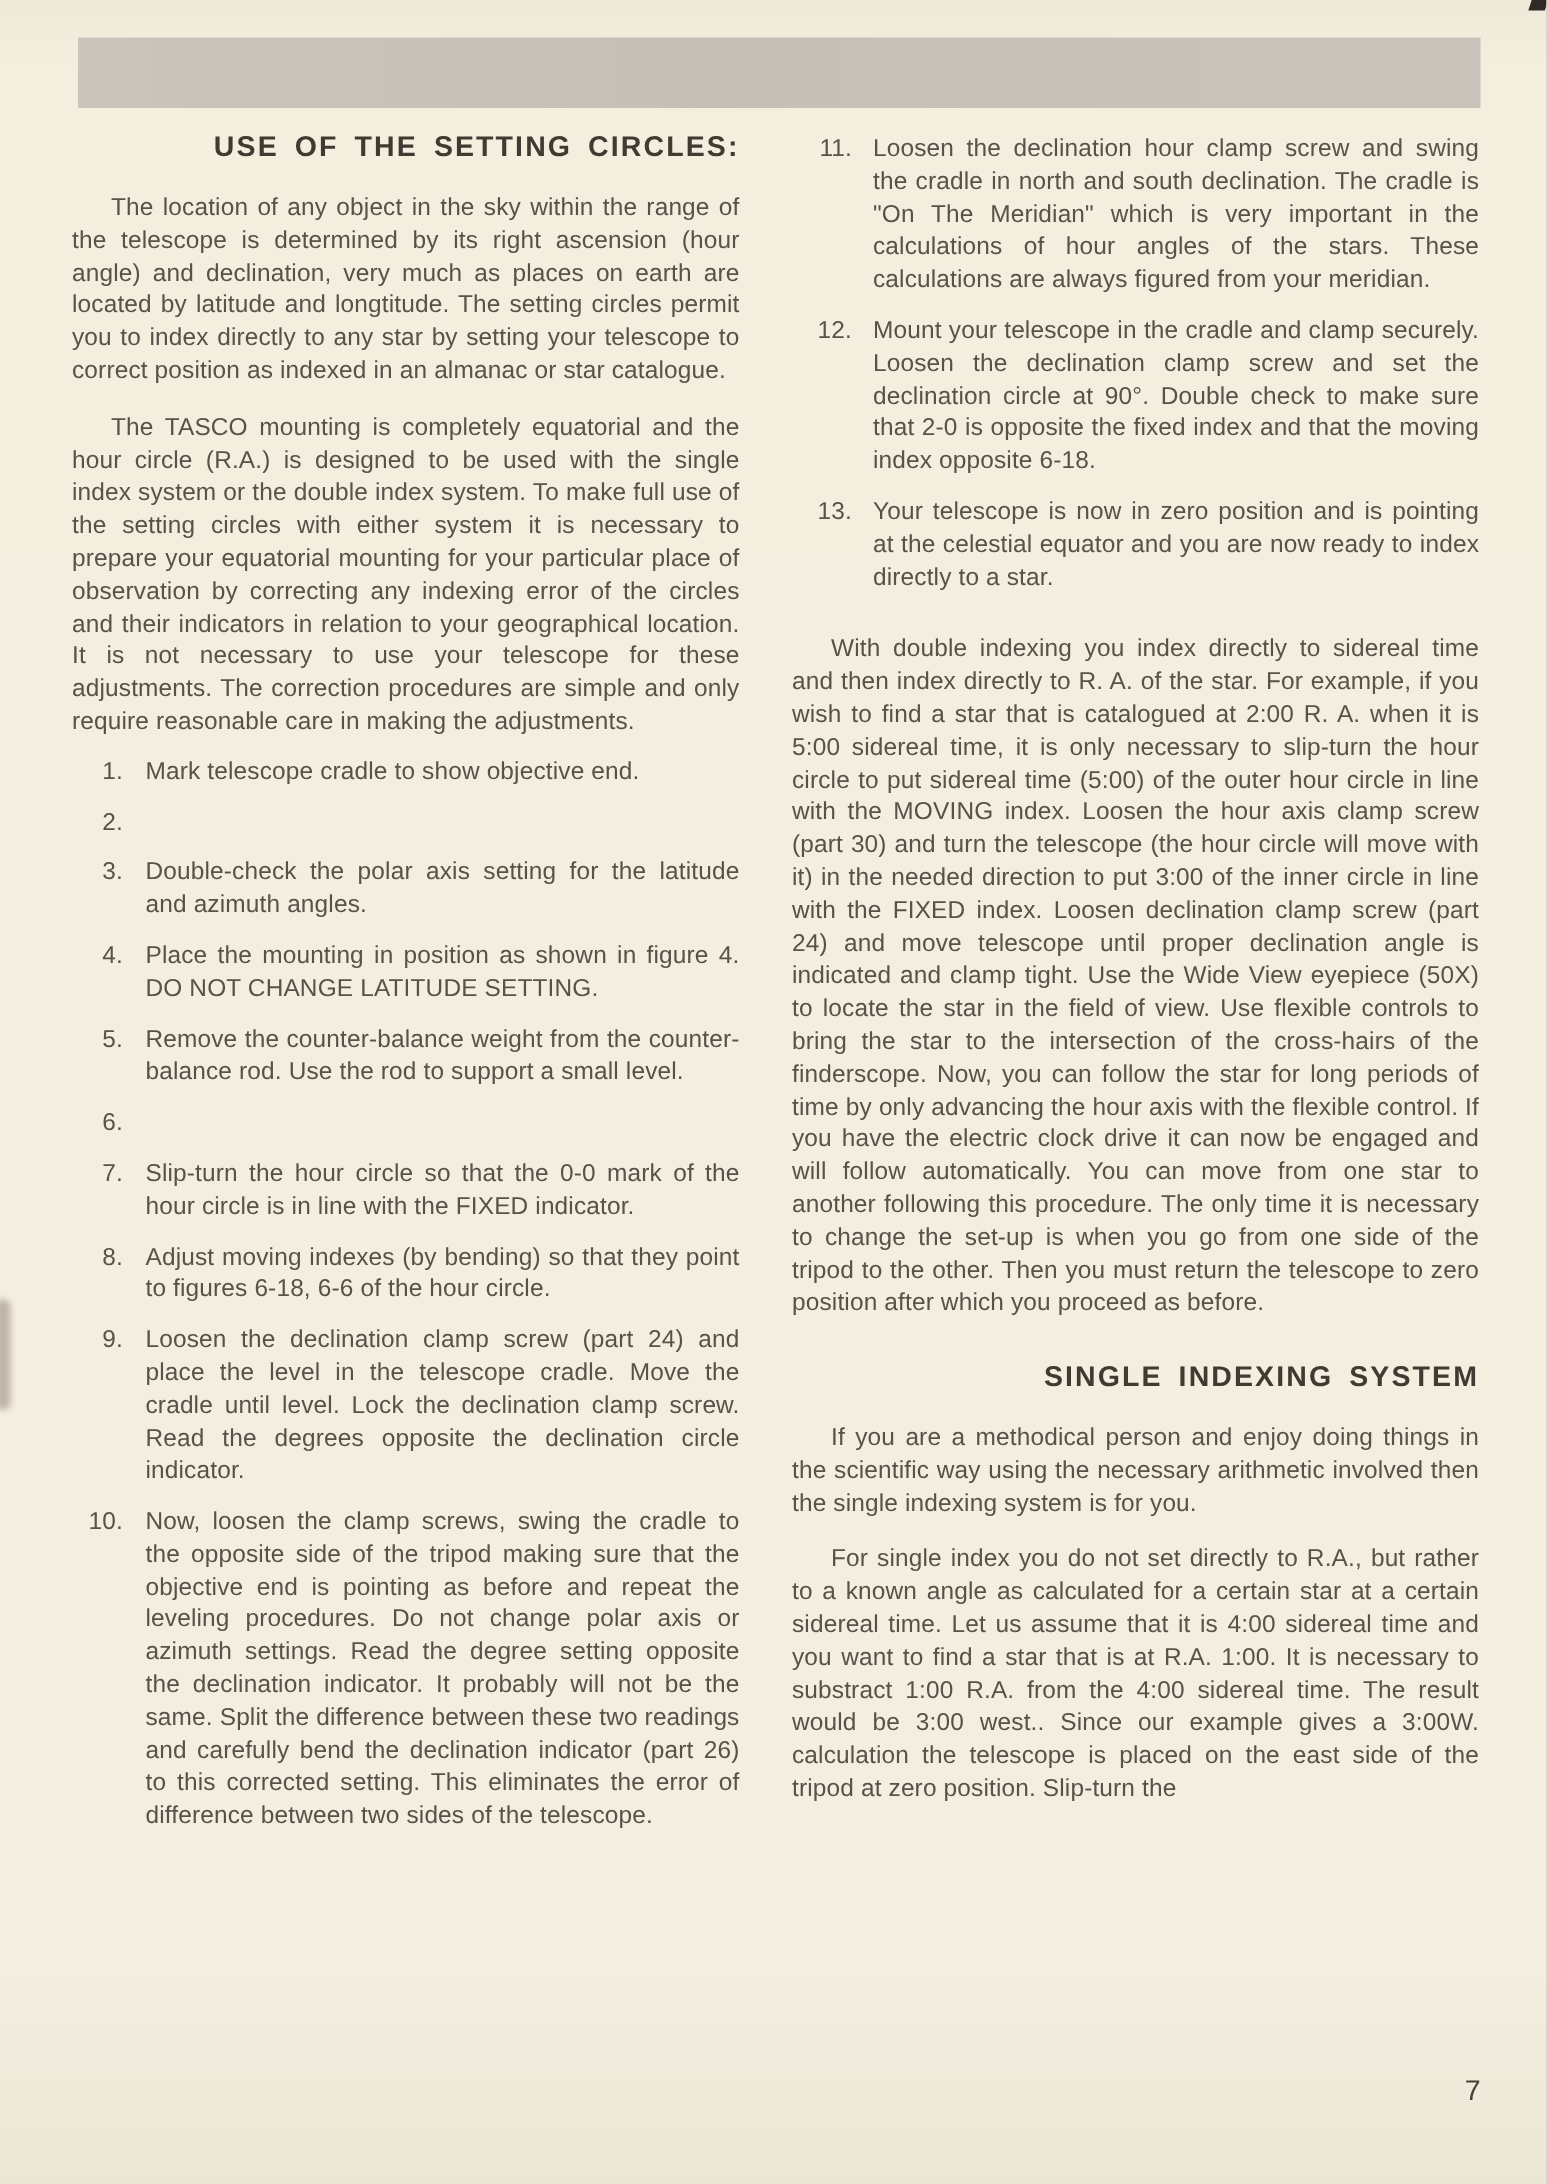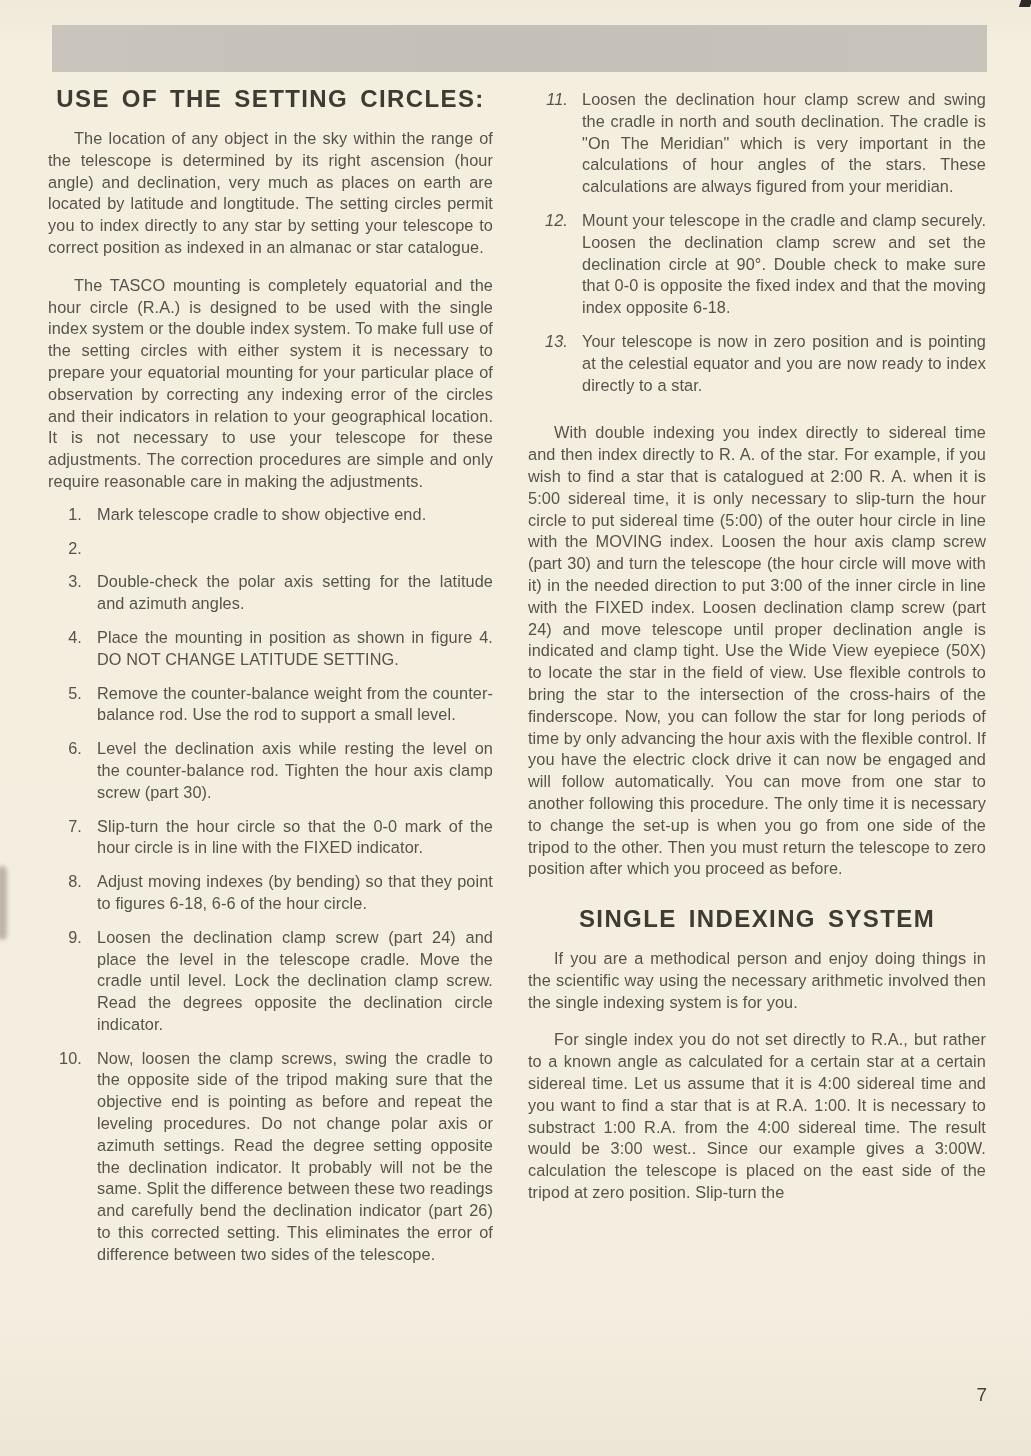--- a/index.html
+++ b/index.html
@@ -51,45 +51,45 @@
     top: 86px;
     text-align: justify;
     font-size: 16.3px;
     line-height: 21.8px;
     letter-spacing: 0.1px;
   }
   .col-left  { left: 48px;  width: 445px; }
   .col-right { left: 528px; width: 458px; }
   .heading {
     font-weight: bold;
-    font-size: 24px;
+    font-size: 19px;
     line-height: 26px;
     letter-spacing: 1.4px;
     word-spacing: 4px;
     color: #3f3b33;
-    text-align: center;
+    text-align: right;
     margin: 0 0 13px 0;
   }
   .heading-mid { margin-top: 26px; margin-bottom: 12px; }
   .heading .line2 { display: block; padding-left: 32px; }
   p.body-par {
     margin: 16px 0 11px 0;
     text-indent: 26px;
   }
   .list { margin-top: 3px; }
   .list-item {
     display: flex;
     margin-bottom: 12px;
   }
   .list-item .num {
     flex: 0 0 34px;
     text-align: right;
     margin-right: 15px;
   }
-  .col-right .list-item .num { flex-basis: 40px; margin-right: 14px; font-style: italic; }
+  .col-right .list-item .num { flex-basis: 40px; margin-right: 14px; }
   .list-item .txt { flex: 1 1 auto; }
   .page-number {
     position: absolute;
     right: 44px;
     top: 1384px;
     font-size: 19px;
     color: #45413a;
   }
 </style>
 </head>
@@ -122,21 +122,20 @@
       <div class="list-item">
         <span class="num">4.</span>
         <span class="txt">Place the mounting in position as shown in figure 4. DO NOT CHANGE LATITUDE SETTING.</span>
       </div>
       <div class="list-item">
         <span class="num">5.</span>
         <span class="txt">Remove the counter-balance weight from the counter-balance rod. Use the rod to support a small level.</span>
       </div>
       <div class="list-item">
         <span class="num">6.</span>
-        <span class="txt">Level the declination axis while resting the level on the counter-balance rod. Tighten the hour axis clamp screw (part 30).</span>
       </div>
       <div class="list-item">
         <span class="num">7.</span>
         <span class="txt">Slip-turn the hour circle so that the 0-0 mark of the hour circle is in line with the FIXED indicator.</span>
       </div>
       <div class="list-item">
         <span class="num">8.</span>
         <span class="txt">Adjust moving indexes (by bending) so that they point to figures 6-18, 6-6 of the hour circle.</span>
       </div>
       <div class="list-item">
@@ -151,21 +150,21 @@
   </div>
 
   <div class="col col-right">
     <div class="list">
       <div class="list-item">
         <span class="num">11.</span>
         <span class="txt">Loosen the declination hour clamp screw and swing the cradle in north and south declination. The cradle is "On The Meridian" which is very important in the calculations of hour angles of the stars. These calculations are always figured from your meridian.</span>
       </div>
       <div class="list-item">
         <span class="num">12.</span>
-        <span class="txt">Mount your telescope in the cradle and clamp securely. Loosen the declination clamp screw and set the declination circle at 90°. Double check to make sure that 0-0 is opposite the fixed index and that the moving index opposite 6-18.</span>
+        <span class="txt">Mount your telescope in the cradle and clamp securely. Loosen the declination clamp screw and set the declination circle at 90°. Double check to make sure that 2-0 is opposite the fixed index and that the moving index opposite 6-18.</span>
       </div>
       <div class="list-item">
         <span class="num">13.</span>
         <span class="txt">Your telescope is now in zero position and is pointing at the celestial equator and you are now ready to index directly to a star.</span>
       </div>
     </div>
 
     <div class="heading heading-mid">
     </div>
 

